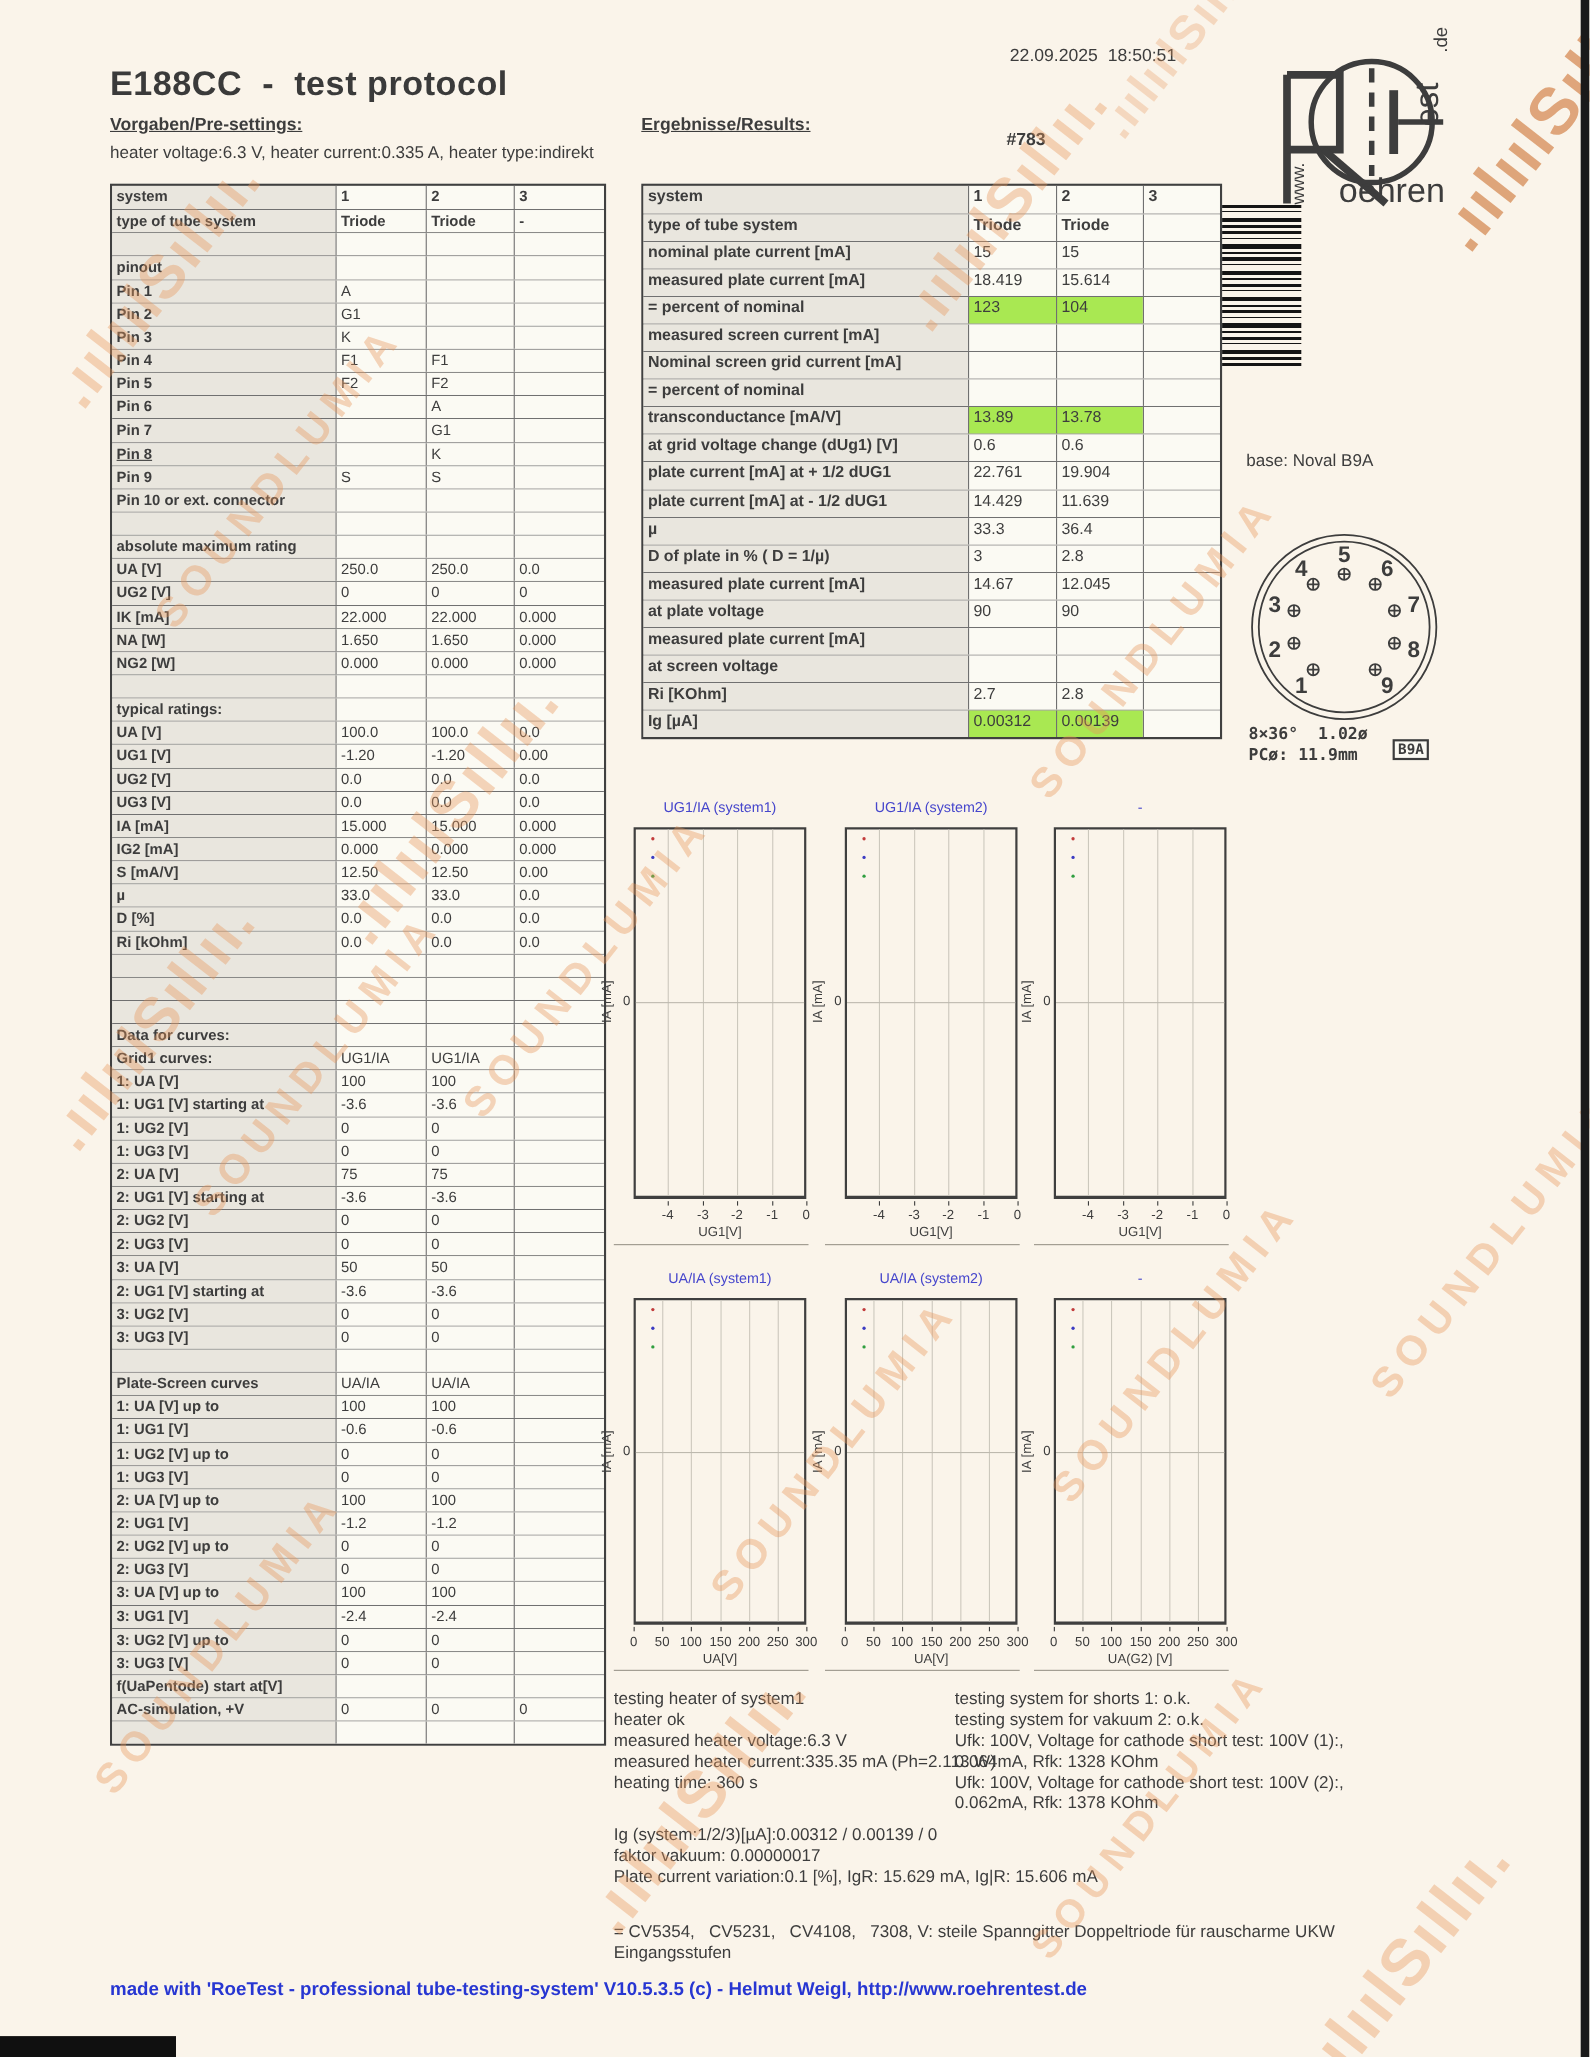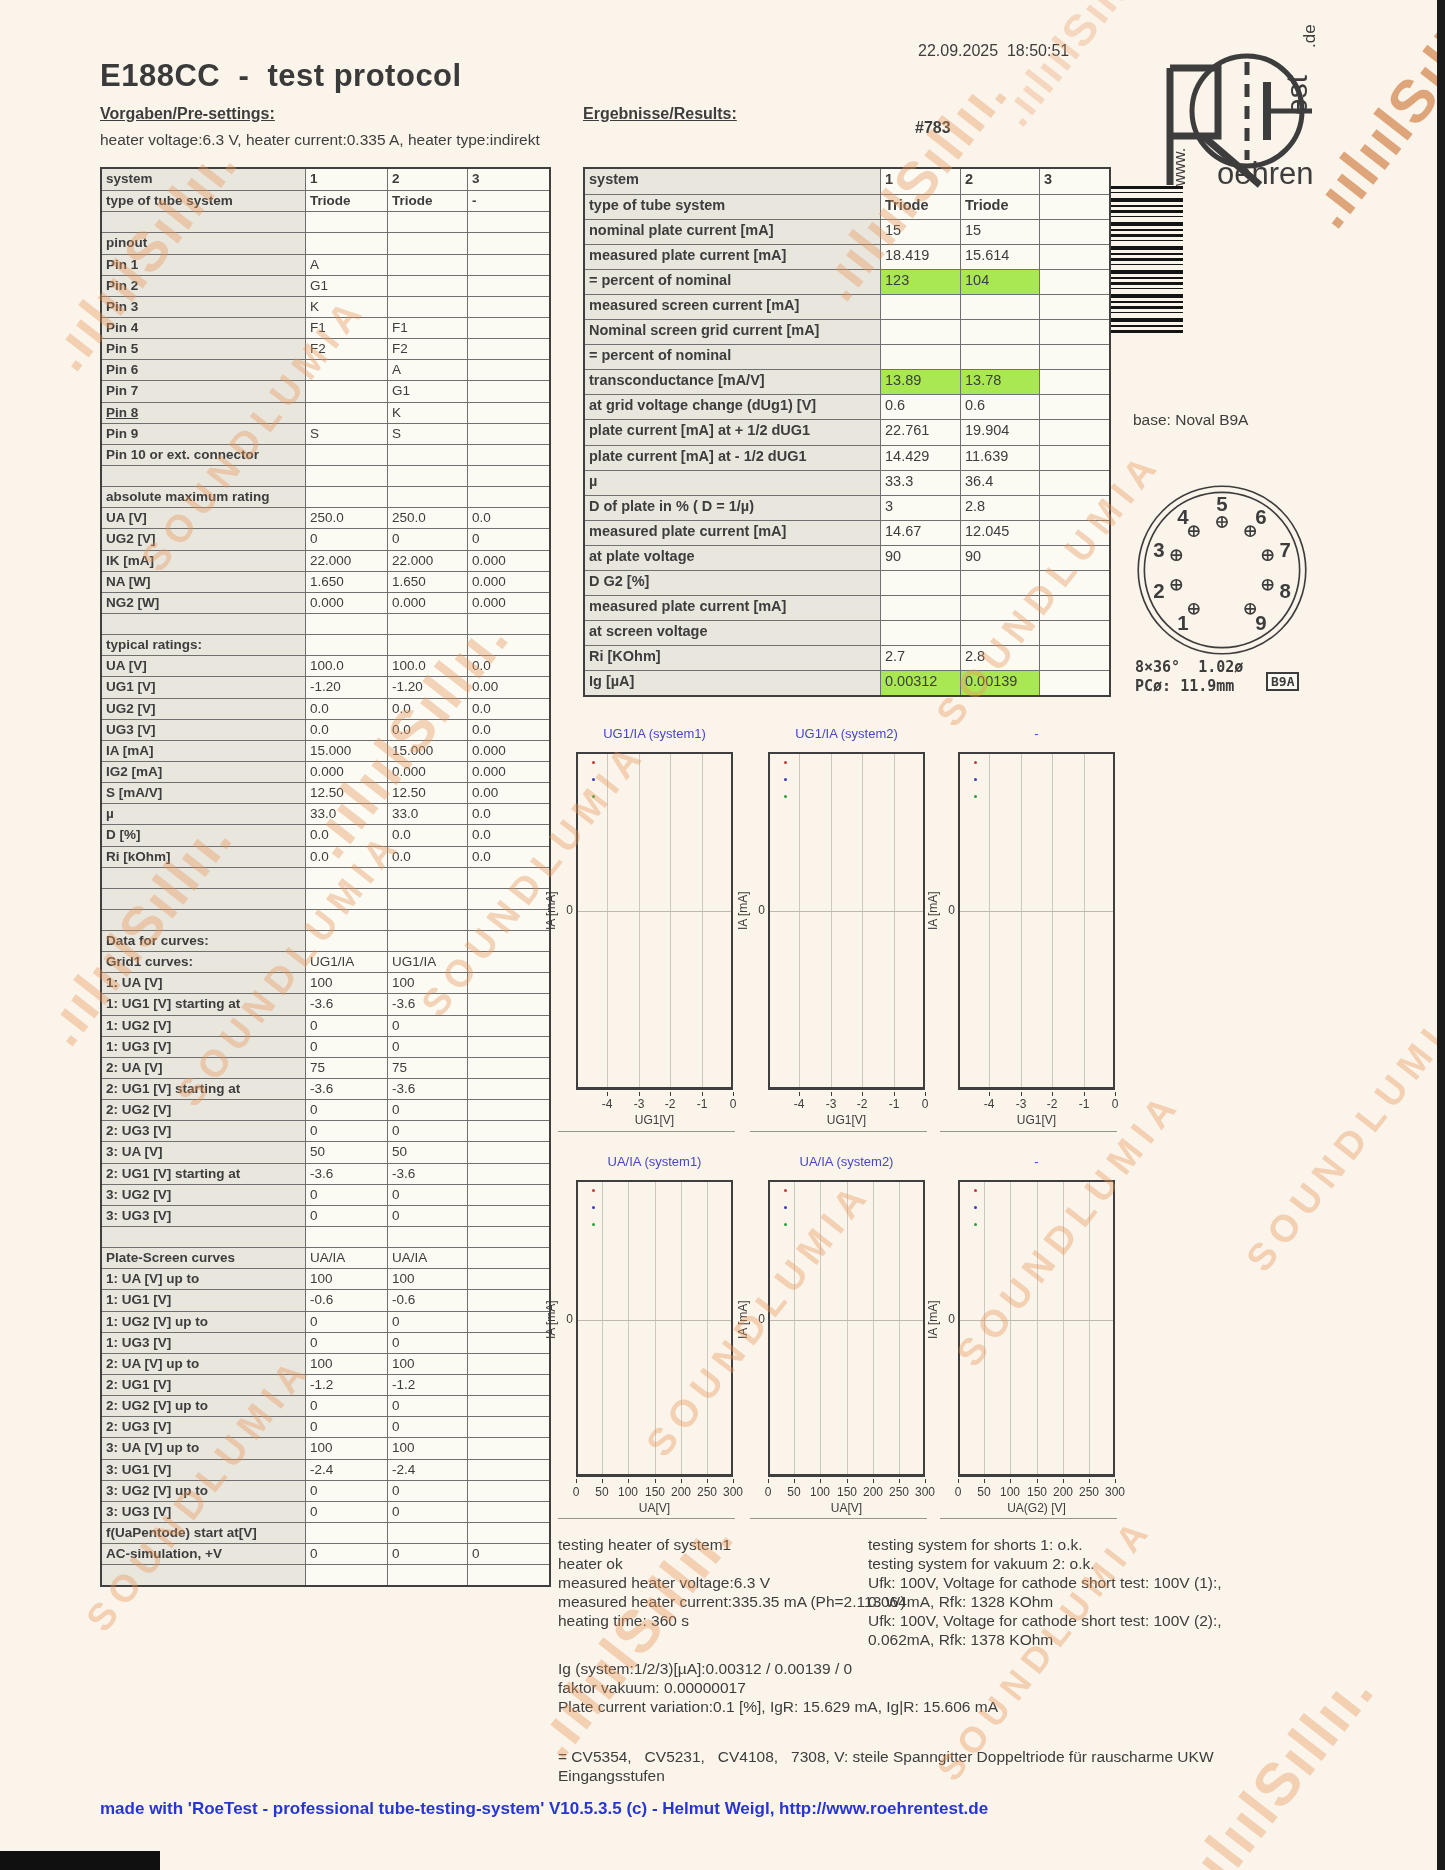--- a/index.html
+++ b/index.html
@@ -613,26 +613,20 @@
       <div class="trow" style="height: 25.05px;">
         <div class="tcell" style="width: 295px;">measured plate current [mA]</div>
         <div class="tcell val" style="width: 80px;">14.67</div>
         <div class="tcell val" style="width: 79px;">12.045</div>
         <div class="tcell val" style="width: 70px;"></div>
       </div>
       <div class="trow" style="height: 25.05px;">
         <div class="tcell" style="width: 295px;">at plate voltage</div>
         <div class="tcell val" style="width: 80px;">90</div>
         <div class="tcell val" style="width: 79px;">90</div>
-        <div class="tcell val" style="width: 70px;"></div>
-      </div>
-      <div class="trow" style="height: 25.05px;">
-        <div class="tcell" style="width: 295px;">D G2 [%]</div>
-        <div class="tcell val" style="width: 80px;"></div>
-        <div class="tcell val" style="width: 79px;"></div>
         <div class="tcell val" style="width: 70px;"></div>
       </div>
       <div class="trow" style="height: 25.05px;">
         <div class="tcell" style="width: 295px;">measured plate current [mA]</div>
         <div class="tcell val" style="width: 80px;"></div>
         <div class="tcell val" style="width: 79px;"></div>
         <div class="tcell val" style="width: 70px;"></div>
       </div>
       <div class="trow" style="height: 25.05px;">
         <div class="tcell" style="width: 295px;">at screen voltage</div>

